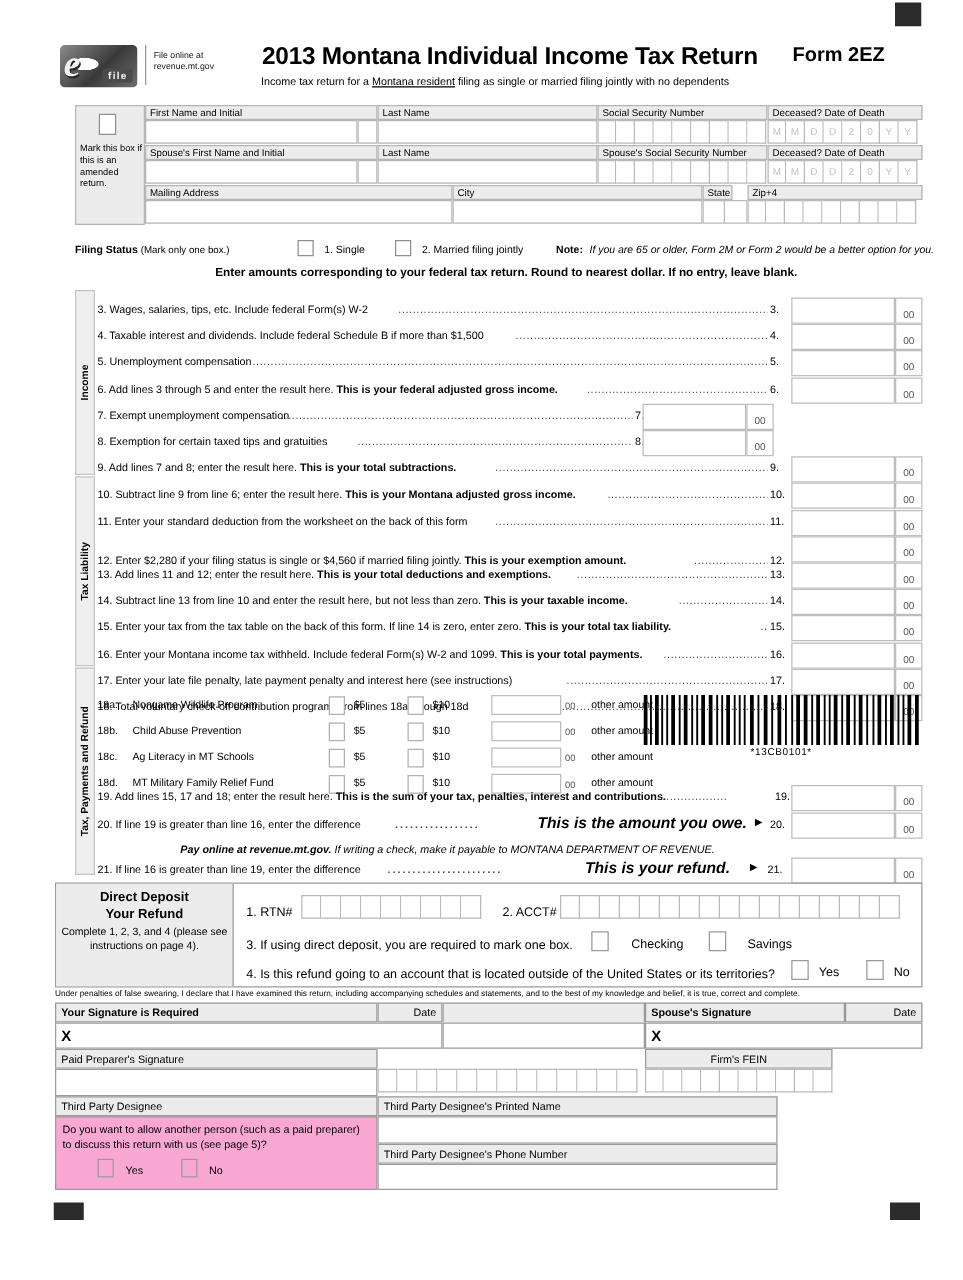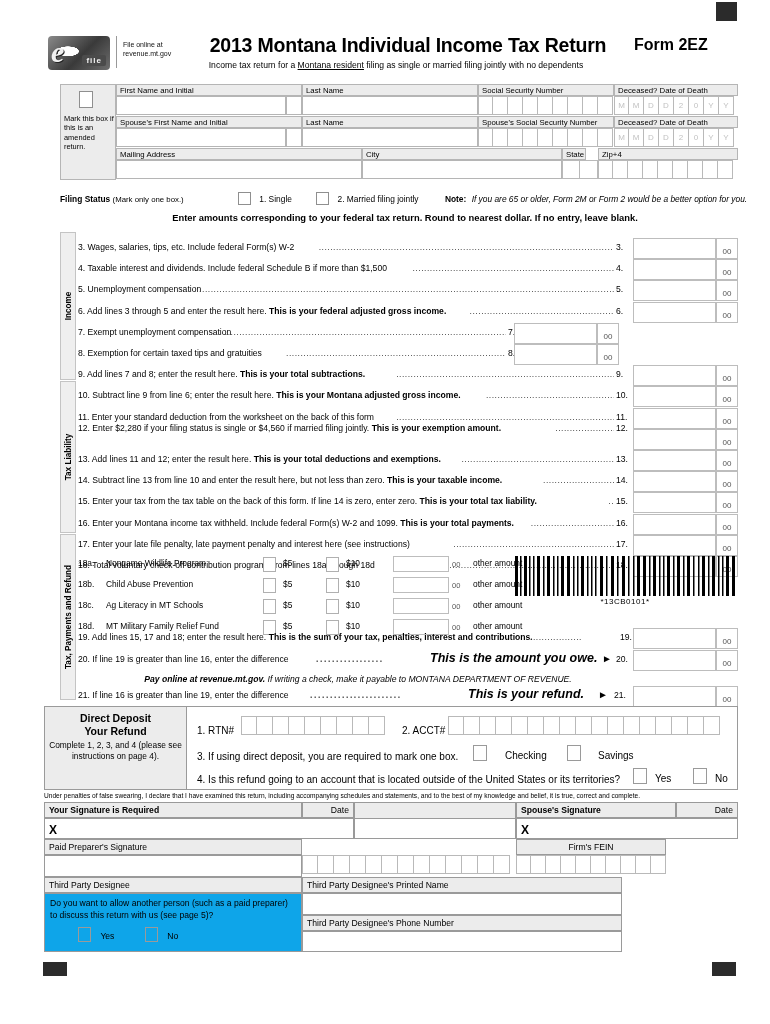--- a/index.html
+++ b/index.html
@@ -346,21 +346,21 @@
       </div>
       <div class="amt" style="top: 386.4px; left: 633px; width: 83px;"></div>
       <div class="cents" style="top: 386.4px; left: 716px;">00</div>
       <div class="line" style="top: 407.6px; width: 560px;">
         <div class="ltext"><span>11. Enter your standard deduction from the worksheet on the back of this form</span></div>
         <div class="dots" style="left: 318.16px; width: 217.84px;">................................................................................................................................................................</div>
         <div class="lnum" style="left: 538px;">11.</div>
       </div>
       <div class="amt" style="top: 407.6px; left: 633px; width: 83px;"></div>
       <div class="cents" style="top: 407.6px; left: 716px;">00</div>
-      <div class="line" style="top: 419px; width: 560px; text-align: right;">
+      <div class="line" style="top: 439px; width: 560px; text-align: right;">
         <div class="ltext"><span>12. Enter $2,280 if your filing status is single or $4,560 if married filing jointly. </span><b>This is your exemption amount.</b></div>
         <div class="dots" style="left: 477.28px; width: 58.72px;">................................................................................................................................................................</div>
         <div class="lnum" style="left: 538px;">12.</div>
       </div>
       <div class="amt" style="top: 428.8px; left: 633px; width: 83px;"></div>
       <div class="cents" style="top: 428.8px; left: 716px;">00</div>
       <div class="line" style="top: 450px; width: 560px;">
         <div class="ltext"><span>13. Add lines 11 and 12; enter the result here. </span><b>This is your total deductions and exemptions.</b></div>
         <div class="dots" style="left: 383.44px; width: 152.56px;">................................................................................................................................................................</div>
         <div class="lnum" style="left: 538px;">13.</div>
@@ -641,21 +641,21 @@
         <i style="width: 15px;"></i>
         <i style="width: 15px;"></i>
         <i style="width: 15px;"></i>
         <i style="width: 15px;"></i>
         <i style="width: 15px;"></i>
         <i style="width: 15px;"></i>
         <i style="width: 15px;"></i>
       </div>
 
     <div class="sigcell sighdr" style="left:0;top:75px;width:258px;height:16px;padding:2px 4px;">Third Party Designee</div>
-    <div class="sigcell" style="left:0;top:91px;width:258px;height:59px;background:#0ea5e9;padding:3px 5px;font-size:8.6px;line-height:12px;">
+    <div class="sigcell" style="left:0;top:91px;width:258px;height:59px;background:#f9a8d4;padding:3px 5px;font-size:8.6px;line-height:12px;">
       <span>Do you want to allow another person (such as a paid preparer) to discuss this return with us (see page 5)?</span>
       <div style="margin-top:6px;margin-left:28px;">
         <span style="display:inline-block;width:13px;height:15px;border:1px solid #9a9a9a;vertical-align:-3px;"></span>
         <span style="margin-left:7px;">Yes</span>
         <span style="display:inline-block;width:13px;height:15px;border:1px solid #9a9a9a;vertical-align:-3px;margin-left:28px;"></span>
         <span style="margin-left:7px;">No</span>
       </div>
     </div>
     <div class="sigcell sighdr" style="left:258px;top:75px;width:320px;height:16px;padding:2px 4px;">Third Party Designee's Printed Name</div>
     <div class="sigcell" style="left:258px;top:91px;width:320px;height:22px;background:#fff;"></div>

